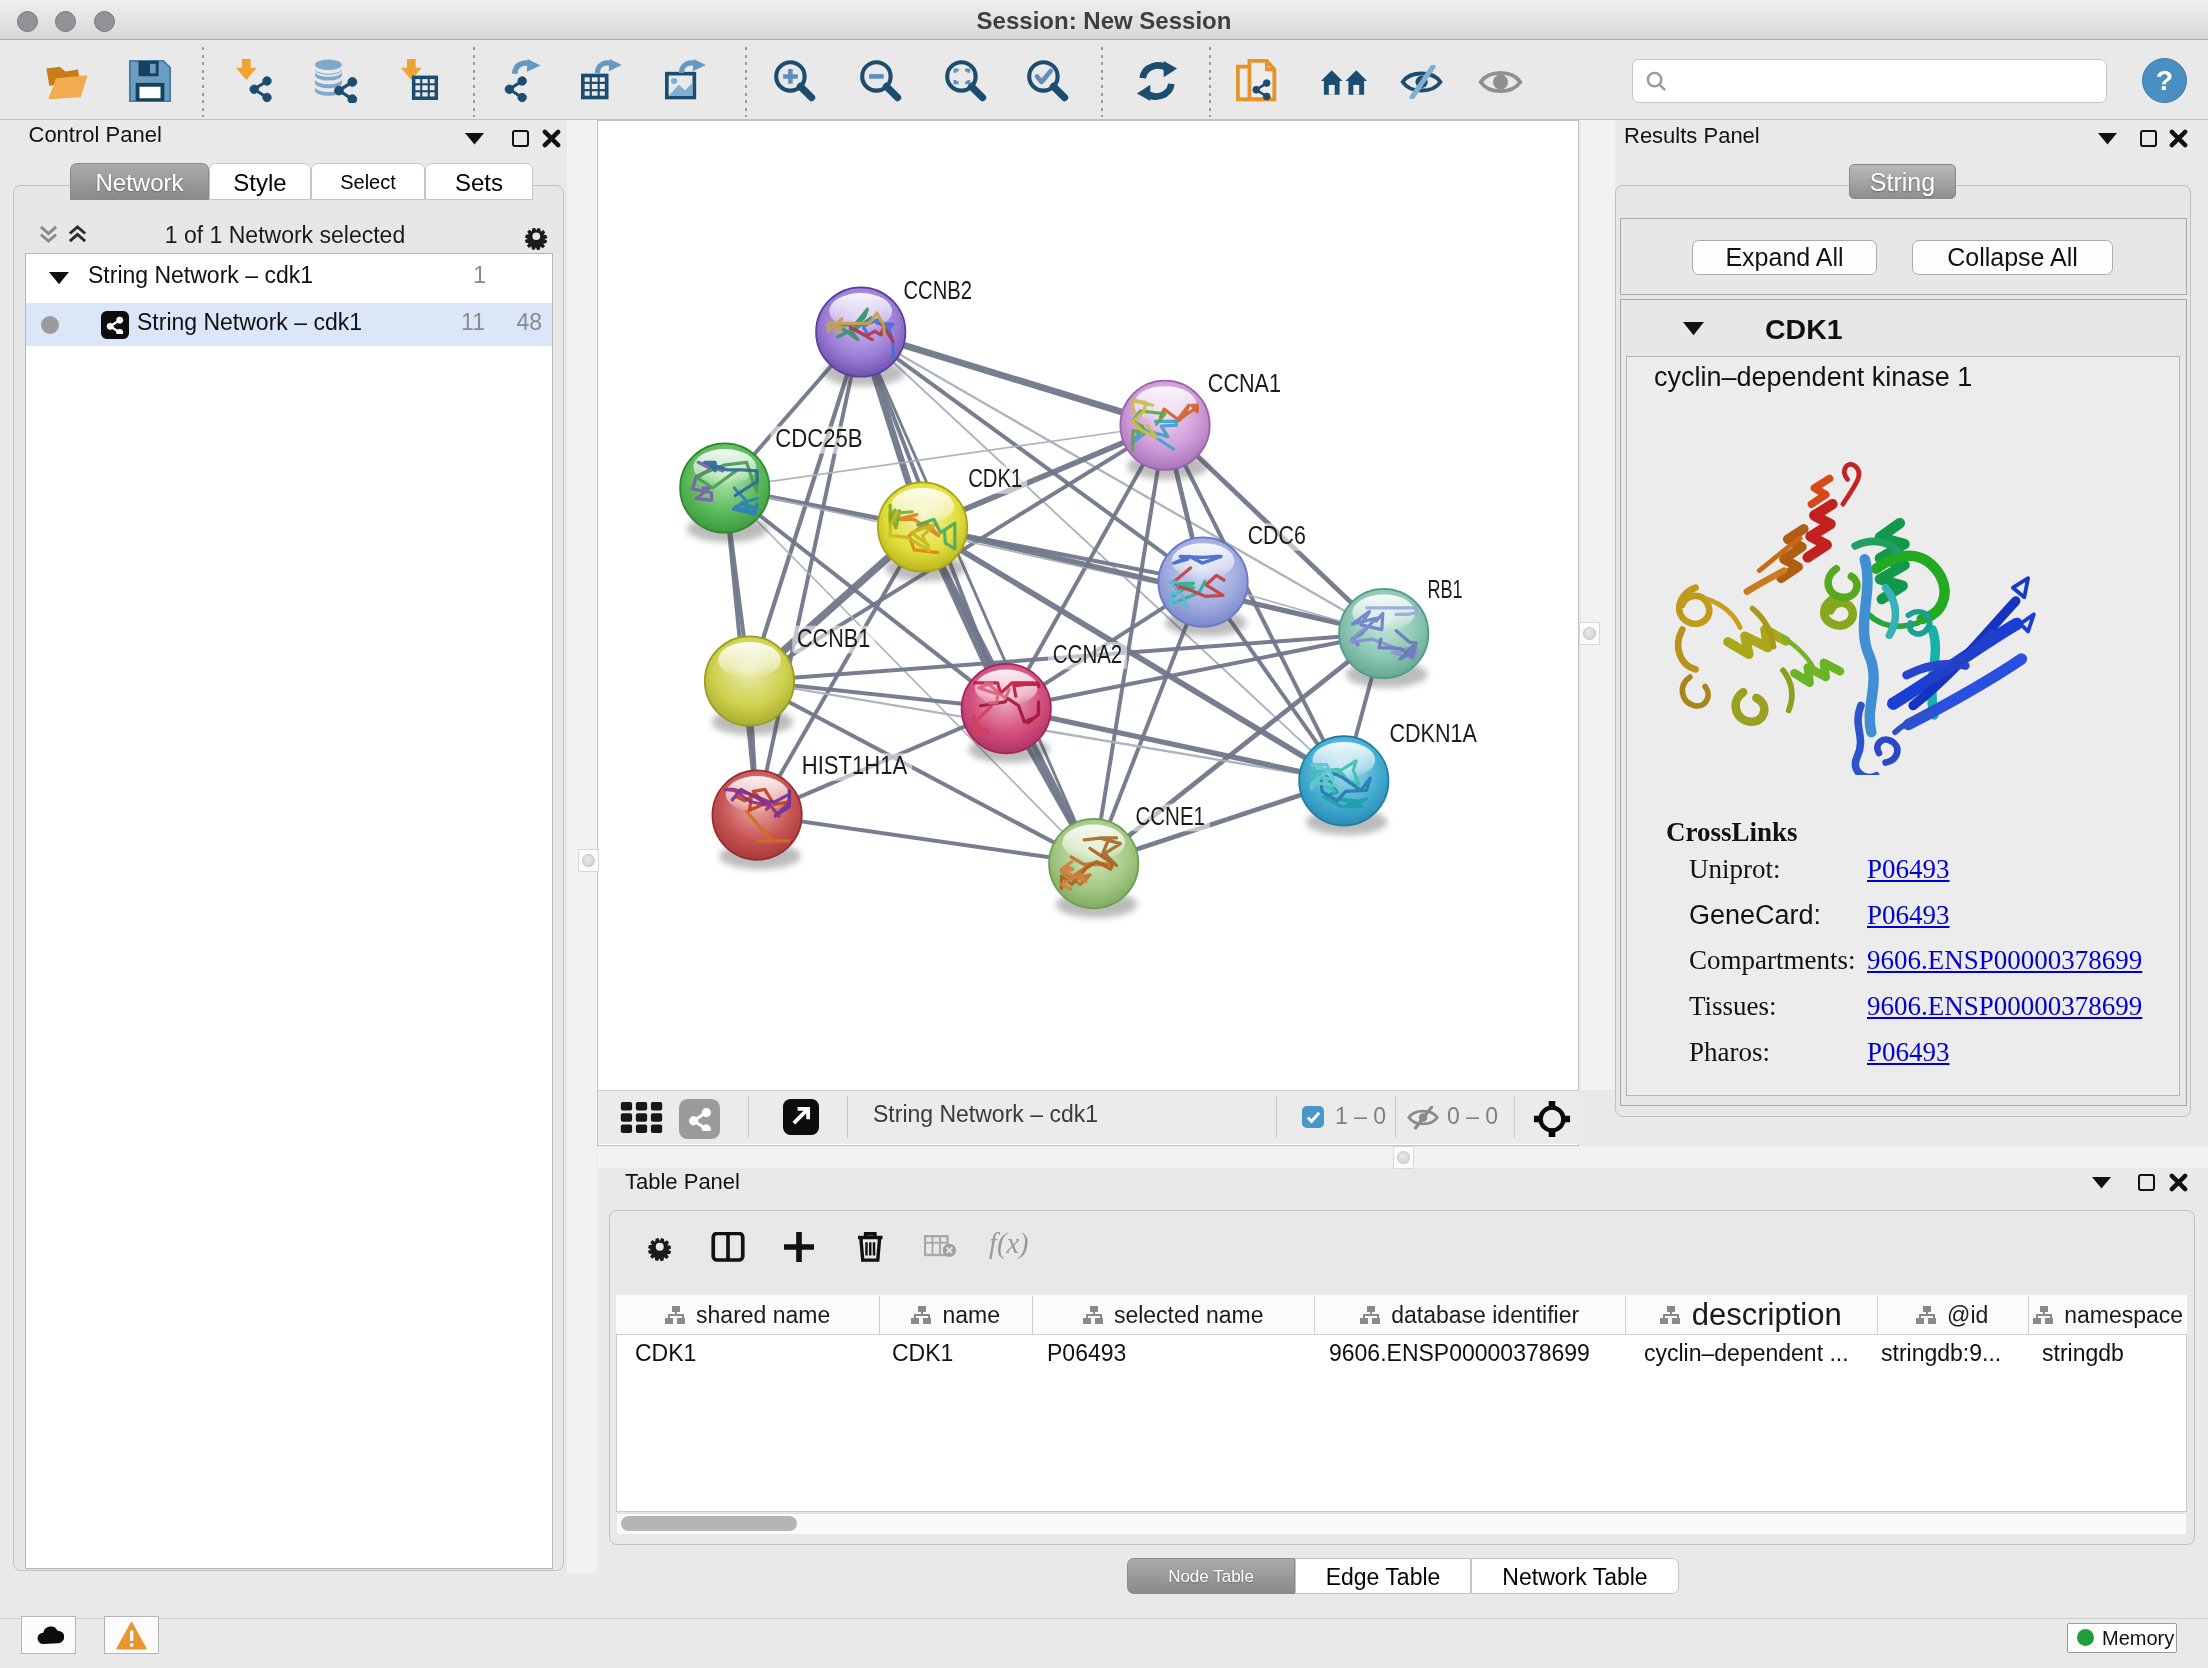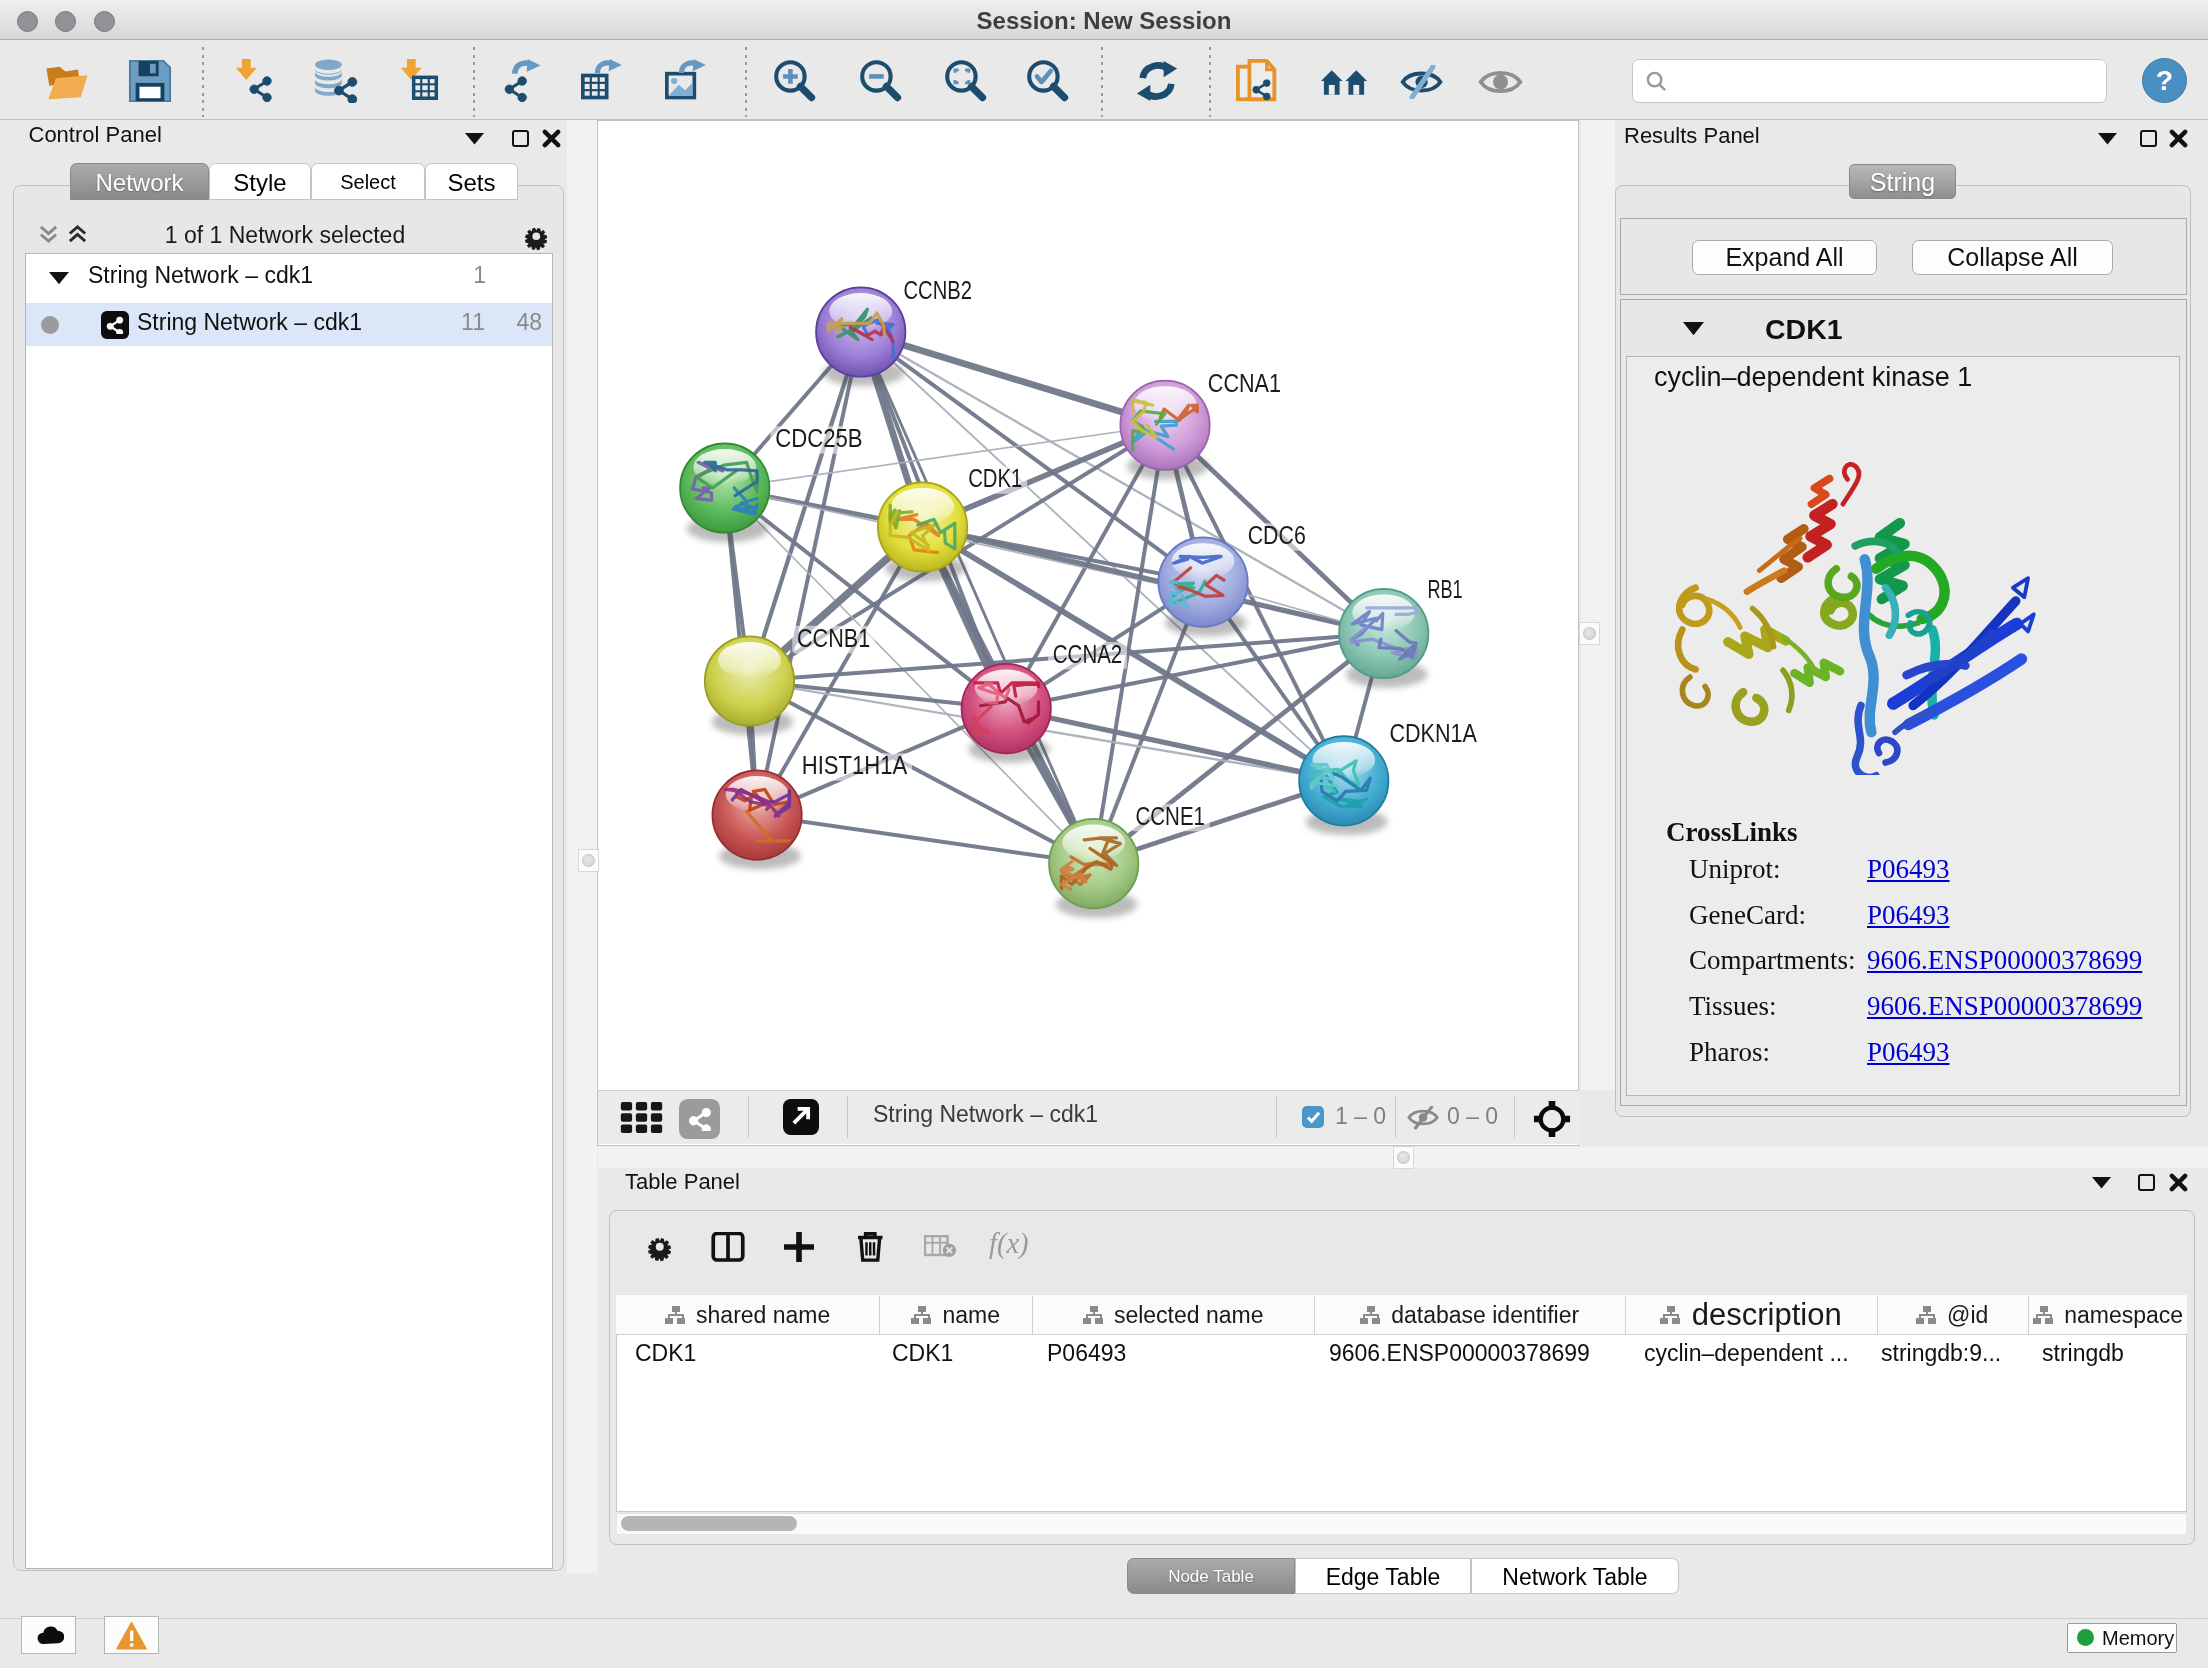--- a/index.html
+++ b/index.html
@@ -169,21 +169,21 @@
 <svg class="abs" style="left:465px;top:133px" width="19" height="12.4" viewBox="0 0 20 13">
     <path d="M0,0 H20 L10,12 Z" fill="#111"></path>
   </svg>
 <div class="abs" style="left:512px;top:130px;width:17px;height:17px;border:2.5px solid #111;border-radius:2.9px"></div>
 <svg class="abs" style="left:542px;top:129px" width="19" height="19" viewBox="0 0 20 20">
     <path d="M3,3 L17,17 M17,3 L3,17" stroke="#111" stroke-width="4.6" stroke-linecap="round"></path>
   </svg>
 <div class="abs" style="left:70px;top:163px;width:139px;height:37px;background:linear-gradient(#ababab,#8a8a8a);border:1px solid #8a8a8a;border-radius:6.7px 6.7px 0 0;z-index:5;color:#fff;font-size:24px;text-align:center;line-height:37px;text-shadow:0 1px 1.9px #666">Network</div>
 <div class="abs" style="left:209px;top:163px;width:102px;height:37px;background:#fff;border:1px solid #c4c4c4;border-radius:6.7px 6.7px 0 0;z-index:5;color:#000;font-size:24px;text-align:center;line-height:37px">Style</div>
 <div class="abs" style="left:311px;top:163px;width:114px;height:37px;background:#fff;border:1px solid #c4c4c4;border-radius:6.7px 6.7px 0 0;z-index:5;color:#000;font-size:20px;text-align:center;line-height:37px">Select</div>
-<div class="abs" style="left:425px;top:163px;width:93px;height:37px;background:#fff;border:1px solid #c4c4c4;border-radius:6.7px 6.7px 0 0;z-index:5;color:#000;font-size:24px;text-align:center;line-height:37px">Sets</div>
+<div class="abs" style="left:425px;top:163px;width:108px;height:37px;background:#fff;border:1px solid #c4c4c4;border-radius:6.7px 6.7px 0 0;z-index:5;color:#000;font-size:24px;text-align:center;line-height:37px">Sets</div>
 <div class="abs" style="left:13.3px;top:185px;width:551px;height:1386px;background:#e7e7e7;border:1px solid #bfbfbf;border-radius:7.6px"></div>
 <svg class="abs" style="left:38px;top:224px" width="21" height="21" viewBox="0 0 20 22">
     <path d="M2,3 L10,10 L18,3 M2,11 L10,18 L18,11" fill="none" stroke="#8a8a8a" stroke-width="3"></path>
   </svg>
 <svg class="abs" style="left:67px;top:224px" width="21" height="21" viewBox="0 0 20 22">
     <path d="M2,18 L10,11 L18,18 M2,10 L10,3 L18,10" fill="none" stroke="#2b2b2b" stroke-width="3"></path>
   </svg>
 <div class="abs" style="left:114px;top:223px;width:342px;text-align:center;font-size:23px;color:#1a1a1a;line-height:1.1">1 of 1 Network selected</div>
 <svg class="abs" style="left:522px;top:222px" width="28.5" height="28.5" viewBox="0 0 48 48">
     <path fill="#1b1b1b" d="M24,14.5 l2.3,-4.6 4.7,1.4 0.5,5.1 4.3,-2.8 3.3,3.6 -2.9,4.2 5.1,0.7 1.2,4.7 -4.7,2.1 4.6,2.3 -1.4,4.7 -5.1,0.5 2.8,4.3 -3.6,3.3 -4.2,-2.9 -0.7,5.1 -4.7,1.2 -2.1,-4.7 -2.3,4.6 -4.7,-1.4 -0.5,-5.1 -4.3,2.8 -3.3,-3.6 2.9,-4.2 -5.1,-0.7 -1.2,-4.7 4.7,-2.1 -4.6,-2.3 1.4,-4.7 5.1,-0.5 -2.8,-4.3 3.6,-3.3 4.2,2.9 0.7,-5.1 4.7,-1.2 Z"></path>
@@ -633,21 +633,21 @@
     <path d="M88,170 c12,10 20,24 22,40" fill="none" stroke="#a8981c" stroke-width="6" stroke-linecap="round" stroke-linejoin="round" opacity="1"></path>
     <path d="M120,235 c10,12 12,28 6,42" fill="none" stroke="#8aa020" stroke-width="6" stroke-linecap="round" stroke-linejoin="round" opacity="1"></path>
     <path d="M228,148 c12,14 14,34 4,50" fill="none" stroke="#38b0b8" stroke-width="8" stroke-linecap="round" stroke-linejoin="round" opacity="1"></path>
     <path d="M250,240 C270,230 292,226 312,230" fill="none" stroke="#2846cc" stroke-width="9" stroke-linecap="round" stroke-linejoin="round" opacity="1"></path>
     <path d="M340,196 C322,214 300,232 276,246" fill="none" stroke="#2040c8" stroke-width="9" stroke-linecap="round" stroke-linejoin="round" opacity="1"></path>
     <path d="M362,148 l16,-10 l-4,20 Z" fill="none" stroke="#1838c8" stroke-width="4" stroke-linecap="round" stroke-linejoin="round" opacity="1"></path>
   </svg>
 <div class="abs" style="left:1666px;top:818px;font-size:27px;font-weight:bold;color:#111;line-height:1.1;font-family:'Liberation Serif',serif">CrossLinks</div>
 <div class="abs" style="left:1689px;top:855px;font-size:27px;color:#111;line-height:1.1;font-family:'Liberation Serif',serif">Uniprot:</div>
 <div class="abs" style="left:1867px;top:855px;font-size:27px;color:#0000d0;text-decoration:underline;line-height:1.1;font-family:'Liberation Serif',serif">P06493</div>
-<div class="abs" style="left:1689px;top:901px;font-size:27px;color:#111;line-height:1.1;font-family:Liberation Serif, serif">GeneCard:</div>
+<div class="abs" style="left:1689px;top:901px;font-size:27px;color:#111;line-height:1.1;font-family:Liberation Sans, sans-serif">GeneCard:</div>
 <div class="abs" style="left:1867px;top:901px;font-size:27px;color:#0000d0;text-decoration:underline;line-height:1.1;font-family:'Liberation Serif',serif">P06493</div>
 <div class="abs" style="left:1689px;top:946px;font-size:27px;color:#111;line-height:1.1;font-family:'Liberation Serif',serif">Compartments:</div>
 <div class="abs" style="left:1867px;top:946px;font-size:27px;color:#0000d0;text-decoration:underline;line-height:1.1;font-family:'Liberation Serif',serif">9606.ENSP00000378699</div>
 <div class="abs" style="left:1689px;top:992px;font-size:27px;color:#111;line-height:1.1;font-family:Liberation Serif, serif">Tissues:</div>
 <div class="abs" style="left:1867px;top:992px;font-size:27px;color:#0000d0;text-decoration:underline;line-height:1.1;font-family:'Liberation Serif',serif">9606.ENSP00000378699</div>
 <div class="abs" style="left:1689px;top:1038px;font-size:27px;color:#111;line-height:1.1;font-family:'Liberation Serif',serif">Pharos:</div>
 <div class="abs" style="left:1867px;top:1038px;font-size:27px;color:#0000d0;text-decoration:underline;line-height:1.1;font-family:'Liberation Serif',serif">P06493</div>
 <div class="abs ptitle" style="left:625px;top:1171px">Table Panel</div>
 <svg class="abs" style="left:2092px;top:1177px" width="19" height="12.4" viewBox="0 0 20 13">
     <path d="M0,0 H20 L10,12 Z" fill="#111"></path>

